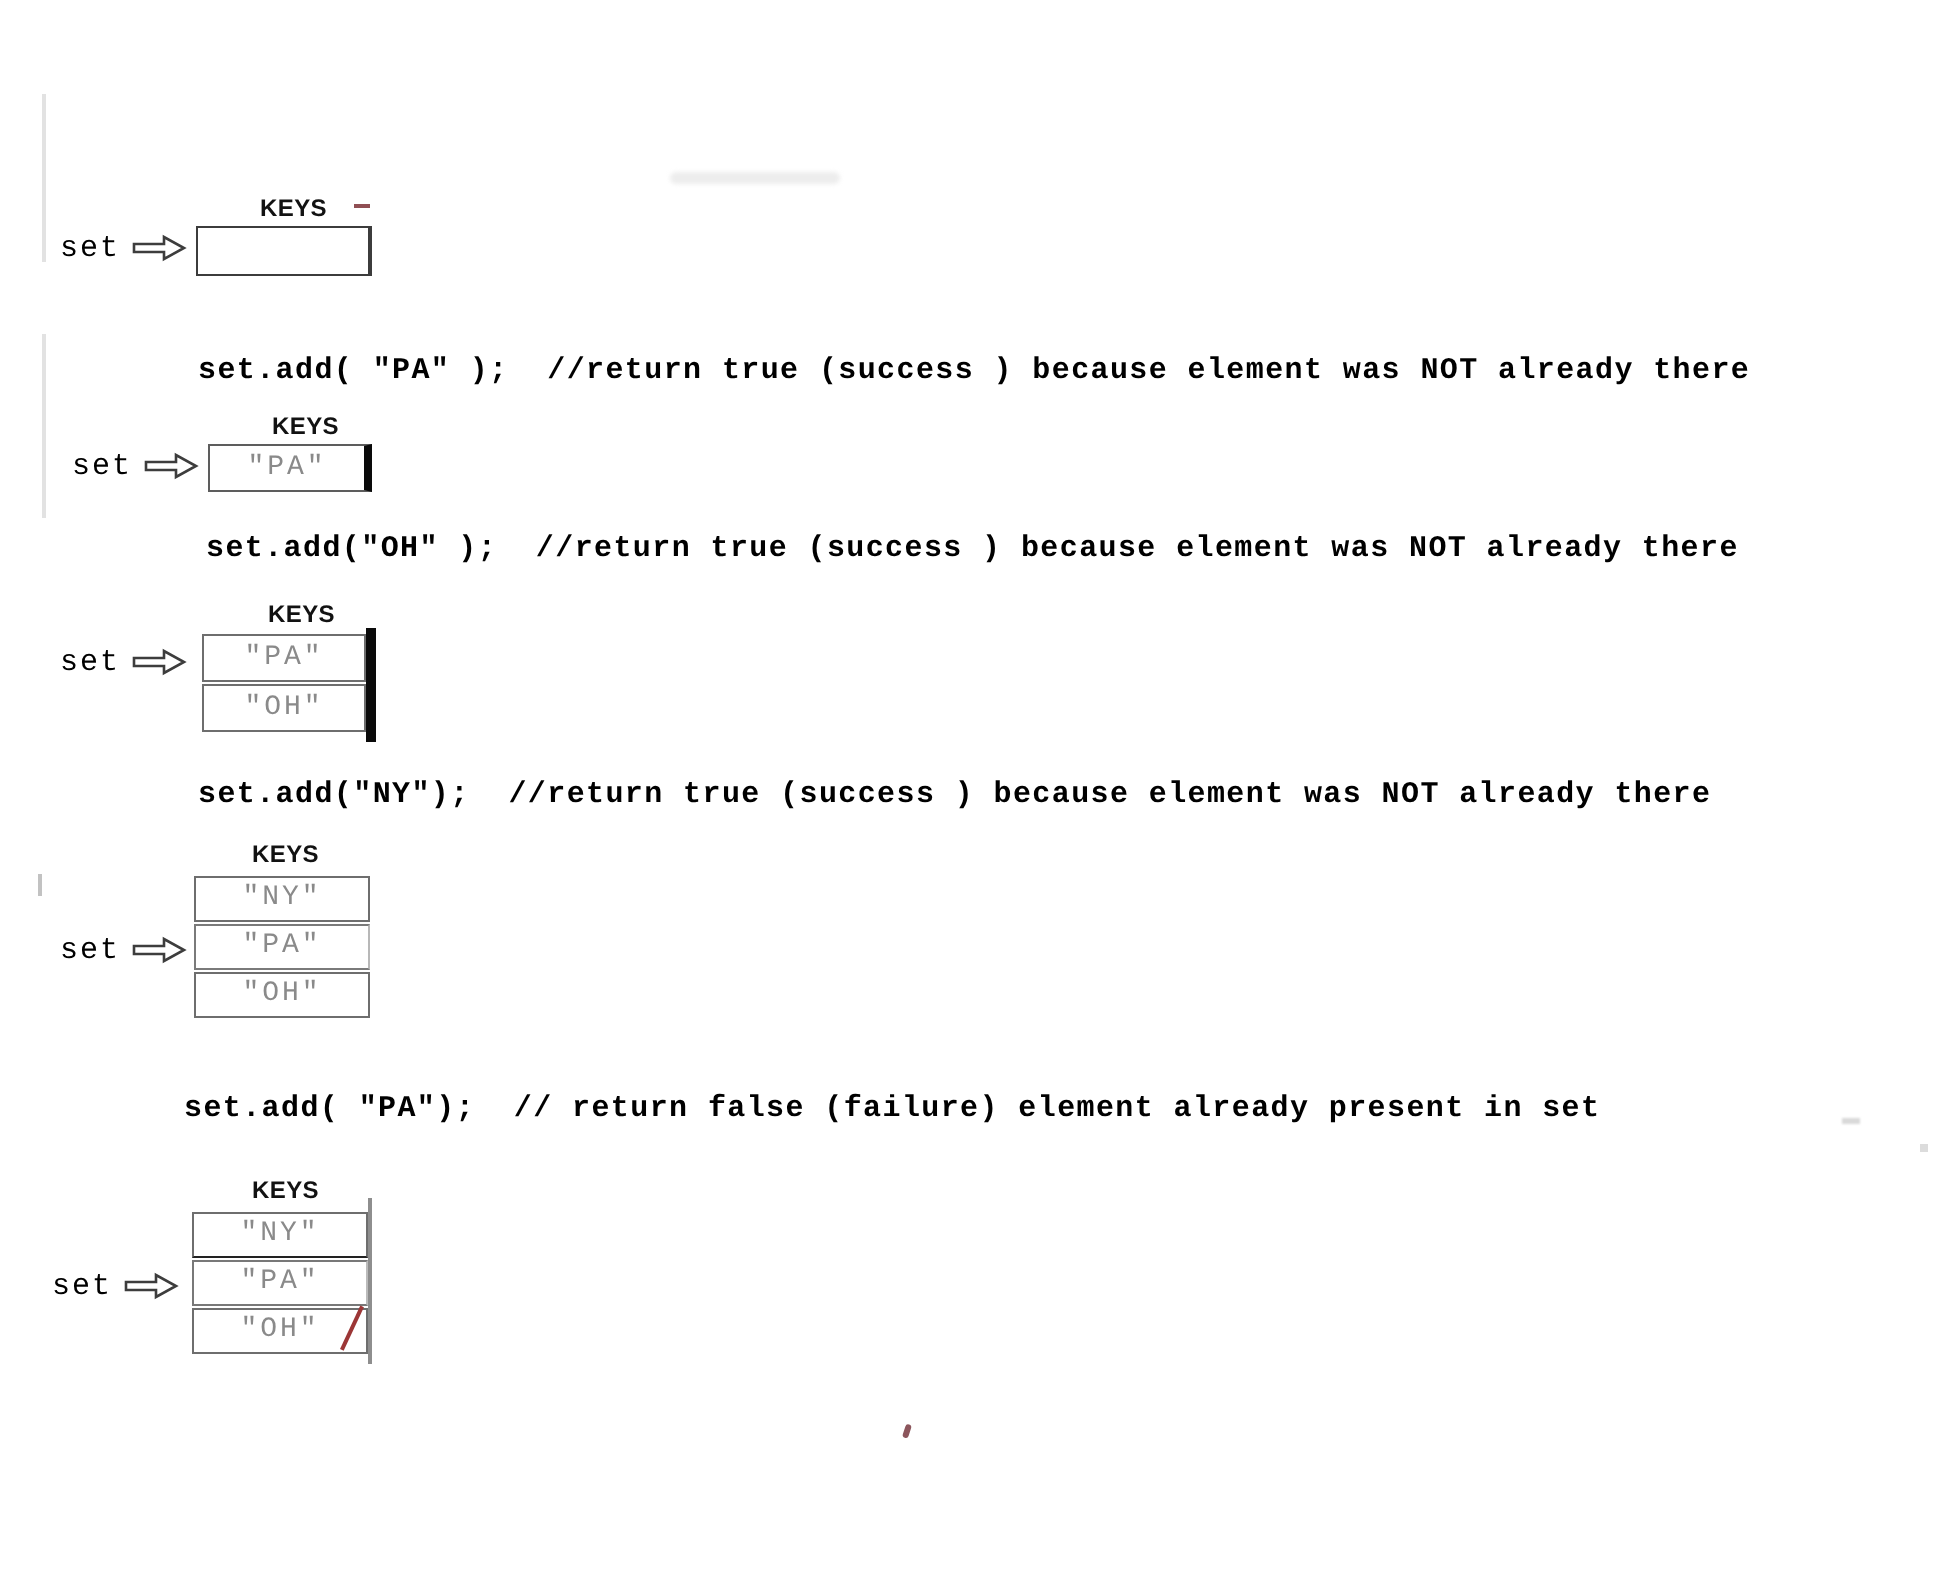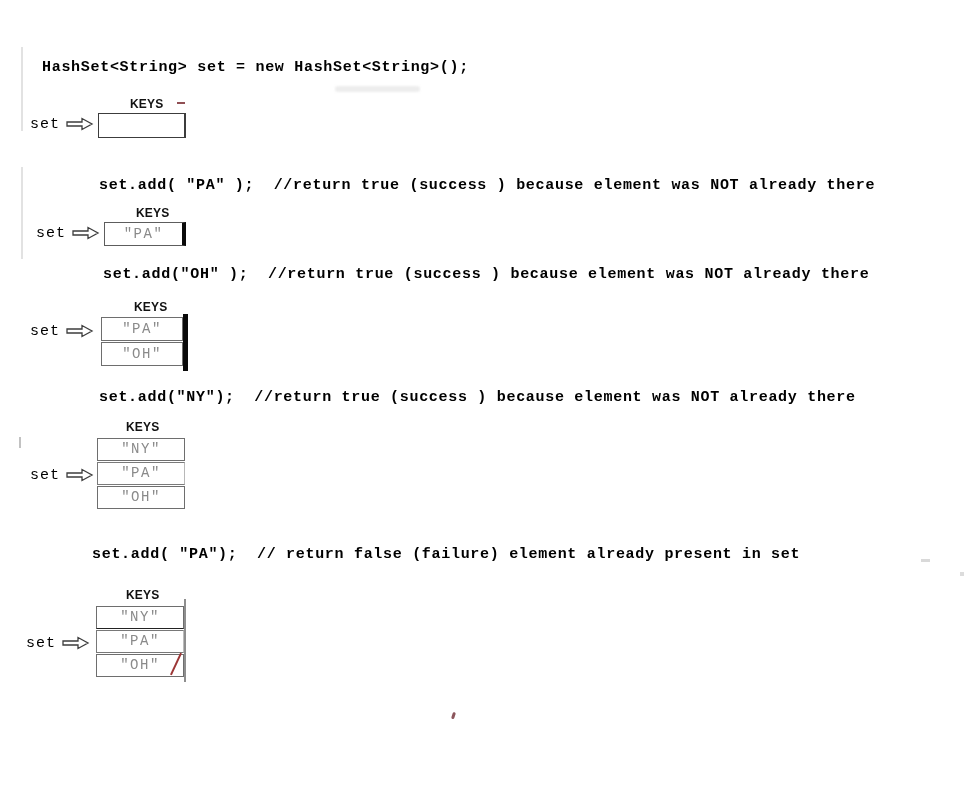--- a/index.html
+++ b/index.html
@@ -23,21 +23,20 @@
 <div id="canvas">
 
   <div class="artifact" style="left:21px;top:47px;width:1.5px;height:84px;background:#e2e2e2;"></div>
   <div class="artifact" style="left:21px;top:167px;width:1.5px;height:92px;background:#e2e2e2;"></div>
   <div class="artifact" style="left:19px;top:437px;width:2px;height:11px;background:#c2c2c2;"></div>
   <div class="artifact" style="left:335px;top:86px;width:85px;height:6px;background:#ededed;border-radius:3px;filter:blur(1px);"></div>
   <div class="artifact" style="left:921px;top:559px;width:9px;height:3px;background:#d9d9d9;filter:blur(0.5px);"></div>
   <div class="artifact" style="left:960px;top:572px;width:4px;height:4px;background:#dcdcdc;"></div>
   <div class="artifact" style="left:452px;top:712px;width:2.5px;height:7px;background:#8c565c;border-radius:2px;transform:rotate(18deg);"></div>
 
-  <div class="code" style="left:42px;top:60px;">HashSet&lt;String&gt; set = new HashSet&lt;String&gt;();</div>
 
   <div class="keys" style="left:130px;top:98px;">KEYS</div>
   <div class="artifact" style="left:177px;top:102px;width:8px;height:2px;background:#7c3036;opacity:.85;"></div>
   <div class="setlbl" style="left:30px;top:117px;">set</div>
   <svg class="arrow" style="left:66px;top:117px;" width="28" height="14" viewBox="0 0 28 14">
     <path d="M1,5 L16,5 L16,1.5 L26,7 L16,12.5 L16,9 L1,9 Z" fill="#ffffff" stroke="#3d3d3d" stroke-width="1.3"></path>
   </svg>
   <div class="cell" style="left:98px;top:113px;width:88px;height:25px;border:1.6px solid #3c3c3c;border-right-width:2.5px;"></div>
 
   <div class="code" style="left:99px;top:178px;">set.add( "PA" );  //return true (success ) because element was NOT already there</div>

